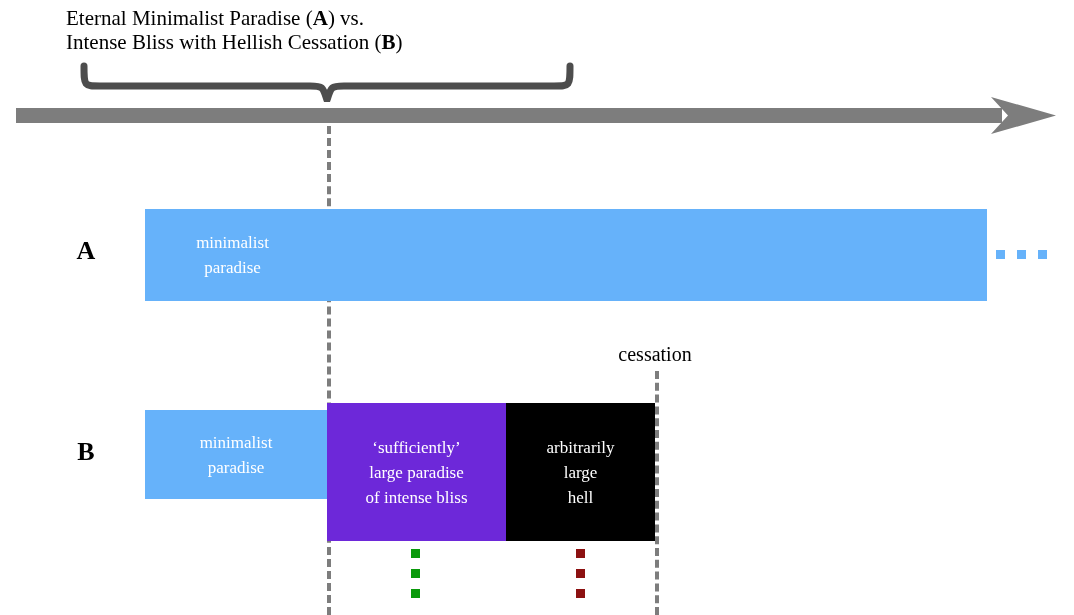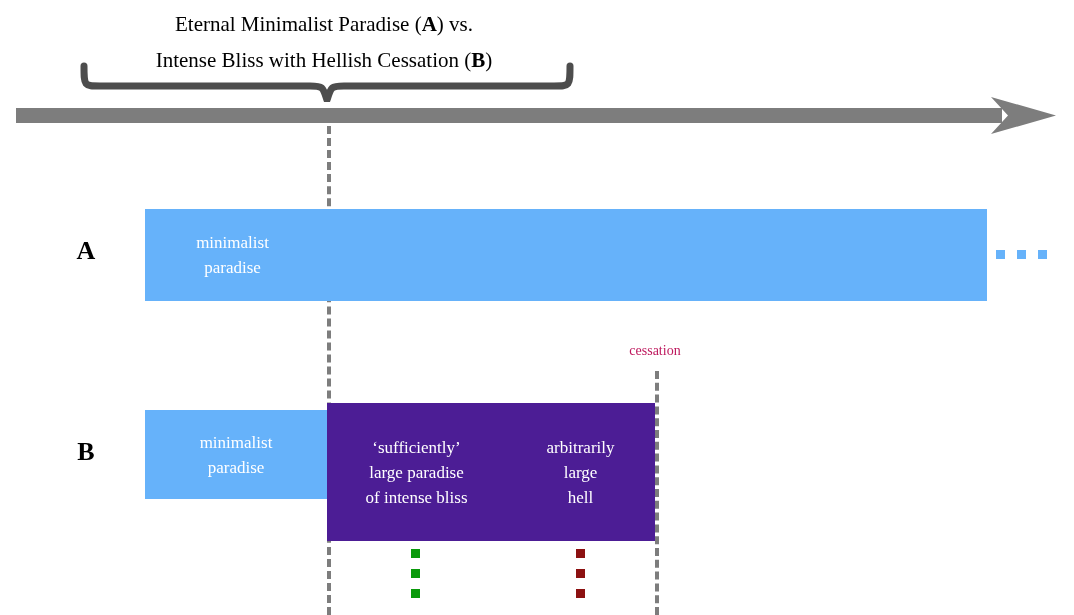--- a/index.html
+++ b/index.html
@@ -12,26 +12,25 @@
     width: 1074px;
     height: 615px;
     background: #ffffff;
     overflow: hidden;
     font-family: "Liberation Serif", "DejaVu Serif", serif;
   }
 
   
   #title {
     position: absolute;
-    left: 80px;
+    left: 66px;
     top: 6px;
     width: 488px;
-    text-align: center;
     font-size: 21px;
-    line-height: 36px;
+    line-height: 24px;
     color: #000000;
     white-space: pre-line;
   }
   #title b { font-weight: bold; }
 
   
   #brace {
     position: absolute;
     left: 78px;
     top: 60px;
@@ -94,26 +93,26 @@
     text-align: center;
   }
   #bar-b-blue {
     left: 145px; top: 410px;
     width: 182px; height: 89px;
     background: #66b2fa;
   }
   #bar-b-green {
     left: 327px; top: 403px;
     width: 179px; height: 138px;
-    background: #4c1d95;
+    background: #6d28d9;
   }
   #bar-b-red {
     left: 506px; top: 403px;
     width: 149px; height: 138px;
-    background: #4c1d95;
+    background: #000000;
   }
 
   
   .dots-h {
     position: absolute;
     display: flex;
     gap: 12px;
   }
   .dots-h i {
     display: block;
@@ -139,22 +138,22 @@
   #dots-red { left: 576px; top: 549px; }
   #dots-red i { background: #8c1111; }
 
   
   #cessation {
     position: absolute;
     left: 565px;
     top: 343px;
     width: 180px;
     text-align: center;
-    font-size: 14px;
-    color: #be185d;
+    font-size: 20px;
+    color: #000000;
   }
 </style>
 </head>
 <body>
 
 <div id="stage">
 
   <div id="title">Eternal Minimalist Paradise (<b>A</b>) vs.<br>Intense Bliss with Hellish Cessation (<b>B</b>)</div>
 
   <svg id="brace" viewBox="0 0 498 42" preserveAspectRatio="none">

